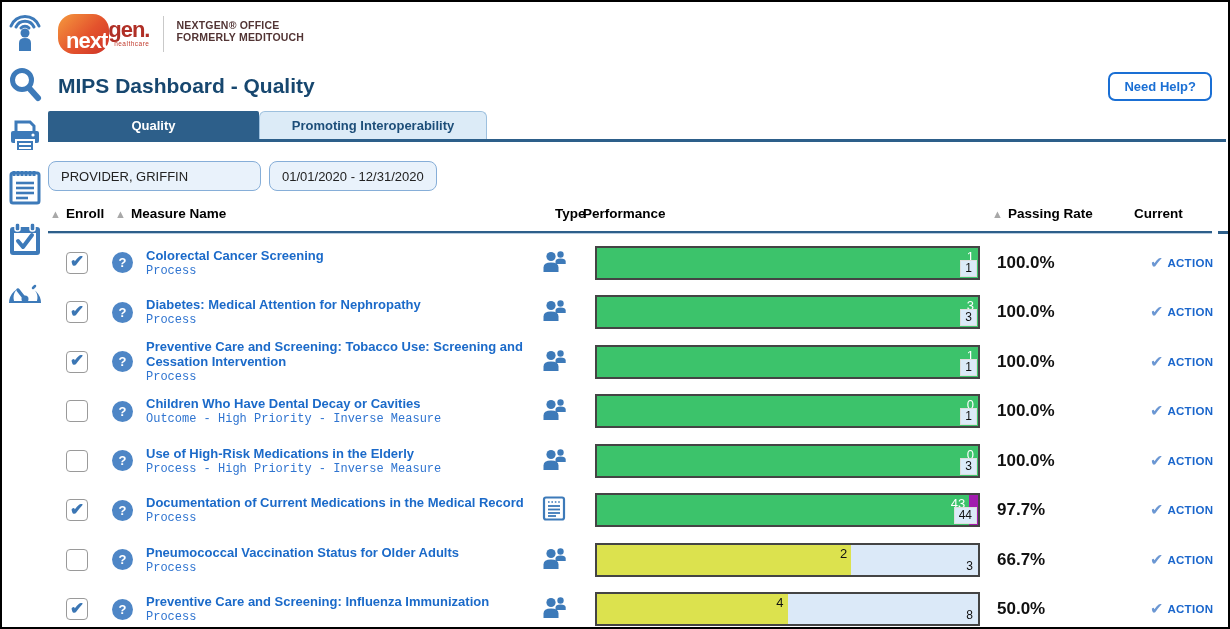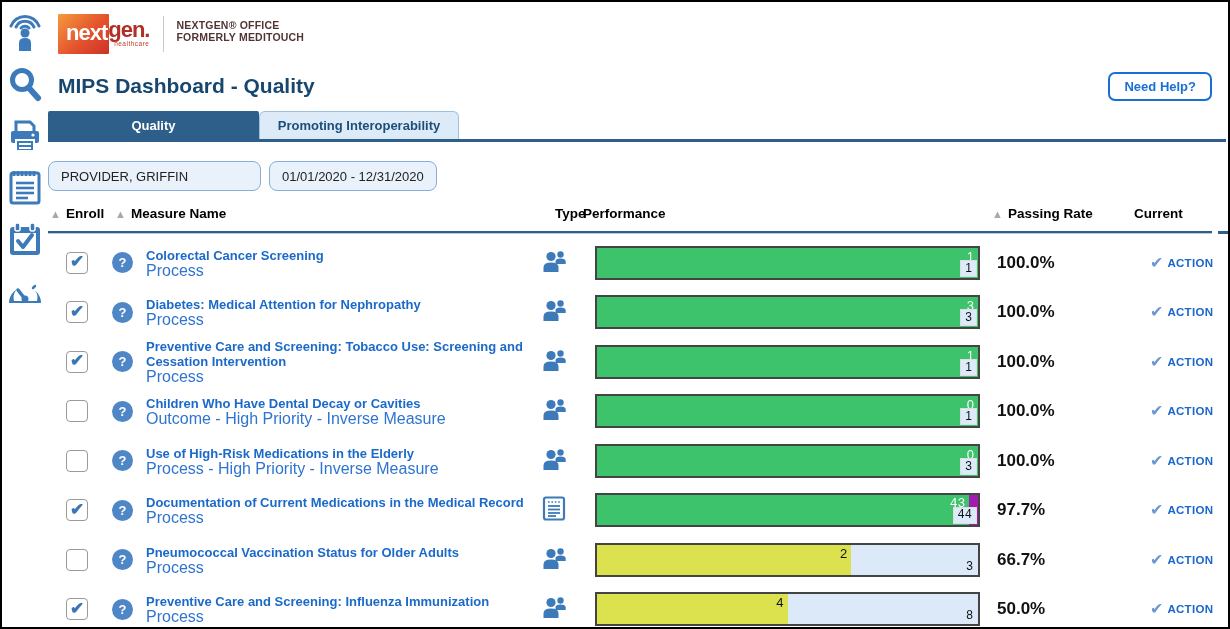--- a/index.html
+++ b/index.html
@@ -23,22 +23,22 @@
     padding-top:8px; gap:13px;
   }
   .rail svg { display:block; }
 
   
   .main { position:absolute; left:46px; right:2px; top:0; bottom:0; }
 
   .logo-row { display:flex; align-items:flex-start; margin:12px 0 0 10px; height:46px; }
   .logo-box {
     background:linear-gradient(135deg,#f59a3e 0%, #e4532d 55%, #cd3227 100%);
-    border-radius:1px; height:40px; padding:6px 2px 0 8px;
-    display:flex; align-items:flex-start;
+    border-radius:16px; height:40px; padding:6px 2px 0 8px;
+    display:flex; align-items:flex-end;
   }
   .logo-next { color:#fff; font-size:22px; font-weight:bold; letter-spacing:-1px; }
   .logo-gen-wrap { display:flex; flex-direction:column; margin-left:-1px; padding-top:6px; }
   .logo-gen { color:#b02f26; font-size:22px; font-weight:bold; letter-spacing:-1px; line-height:20px;text-align:center; }
   .logo-health { color:#c0392b; font-size:6.5px; text-align:right; letter-spacing:.5px; }
   .logo-divider { width:1px; height:36px; background:#c9c9c9; margin:2px 12px 0 14px; }
   .product-name { padding-top:5px; color:#523434; font-weight:bold; font-size:10.5px; line-height:12px; letter-spacing:.2px; }
 
   .need-help {
     position:absolute; top:70px; right:14px;
@@ -47,21 +47,21 @@
     padding:5px 14px; background:#fff; cursor:pointer;
   }
 
   .page-title { margin:14px 0 0 10px; color:#17476f; font-size:21px; font-weight:bold; }
 
   
   .tabs { display:flex; margin-top:13px; height:28px; }
   .tab { display:flex; align-items:center; justify-content:center;
          font-size:13px; font-weight:bold; cursor:pointer; }
   .tab.active { width:211px; background:#2d5f8a; color:#fff; border-radius:2px 2px 0 0; }
-  .tab.inactive { width:200px; background:#dcebf7; color:#1d4e79;
+  .tab.inactive { width:228px; background:#dcebf7; color:#1d4e79;
                   border:1px solid #9dc0de; border-bottom:none; border-radius:6px 6px 0 0; }
   .tab-underline { height:3px; background:#2d5f8a; width:100%; }
 
   
   .filters { display:flex; gap:8px; margin-top:19px; }
   .filter-box {
     background:#e9f2fb; border:1px solid #86aed8; border-radius:8px;
     height:30px; display:flex; align-items:center; padding:0 12px;
     font-size:13px; color:#222; cursor:pointer;
   }
@@ -92,21 +92,21 @@
   .checkbox.checked .check { display:block; }
 
   .qicon {
     width:21px; height:21px; border-radius:50%; background:#4e86c6;
     color:#fff; font-size:13px; font-weight:bold;
     display:flex; align-items:center; justify-content:center; cursor:pointer;
   }
 
   .c-name { flex-direction:column; align-items:flex-start; gap:1px; }
   .mname { color:#1b6ac9; font-size:13px; font-weight:bold; text-decoration:none; cursor:pointer; line-height:15px; }
-  .msub  { color:#2f74d0; font-size:16px; line-height:14px; }
+  .msub  { color:#2f74d0; font-size:12px; line-height:14px;font-family:Liberation Mono, monospace; }
 
   .c-type { justify-content:flex-start; padding-left:6px; }
 
   .bar {
     position:relative; width:385px; height:34px;
     border:2px solid #444; background:#dbe9f8;
   }
   .fill { position:absolute; left:0; top:0; height:100%; }
   .num  { position:absolute; right:4px; top:1px; font-size:13px; color:#fff; }
   .den  { position:absolute; right:1px; bottom:1px; font-size:12px; color:#111; padding:1px 4px; line-height:13px; }
@@ -474,21 +474,21 @@
           <g stroke="#3d7ab9" stroke-width="1.8">
             <line x1="7" y1="11" x2="19" y2="11"></line>
             <line x1="7" y1="14.5" x2="19" y2="14.5"></line>
             <line x1="7" y1="18" x2="19" y2="18"></line>
             <line x1="7" y1="21" x2="15" y2="21"></line>
           </g>
         </svg>
       </span>
     </div>
     <div class="cell c-perf">
-      <div class="bar" style="background: #a21caf; font-family: Liberation Mono, monospace;">
+      <div class="bar" style="background: #a21caf;">
         <div class="fill" style="width: 97.7%; background: rgb(60, 195, 107);">
           <span class="num">43</span>
         </div>
         <span class="den boxed">44</span>
       </div>
     </div>
     <div class="cell c-rate">
             <span>97.7%</span>
           </div>
     <div class="cell c-opts">

